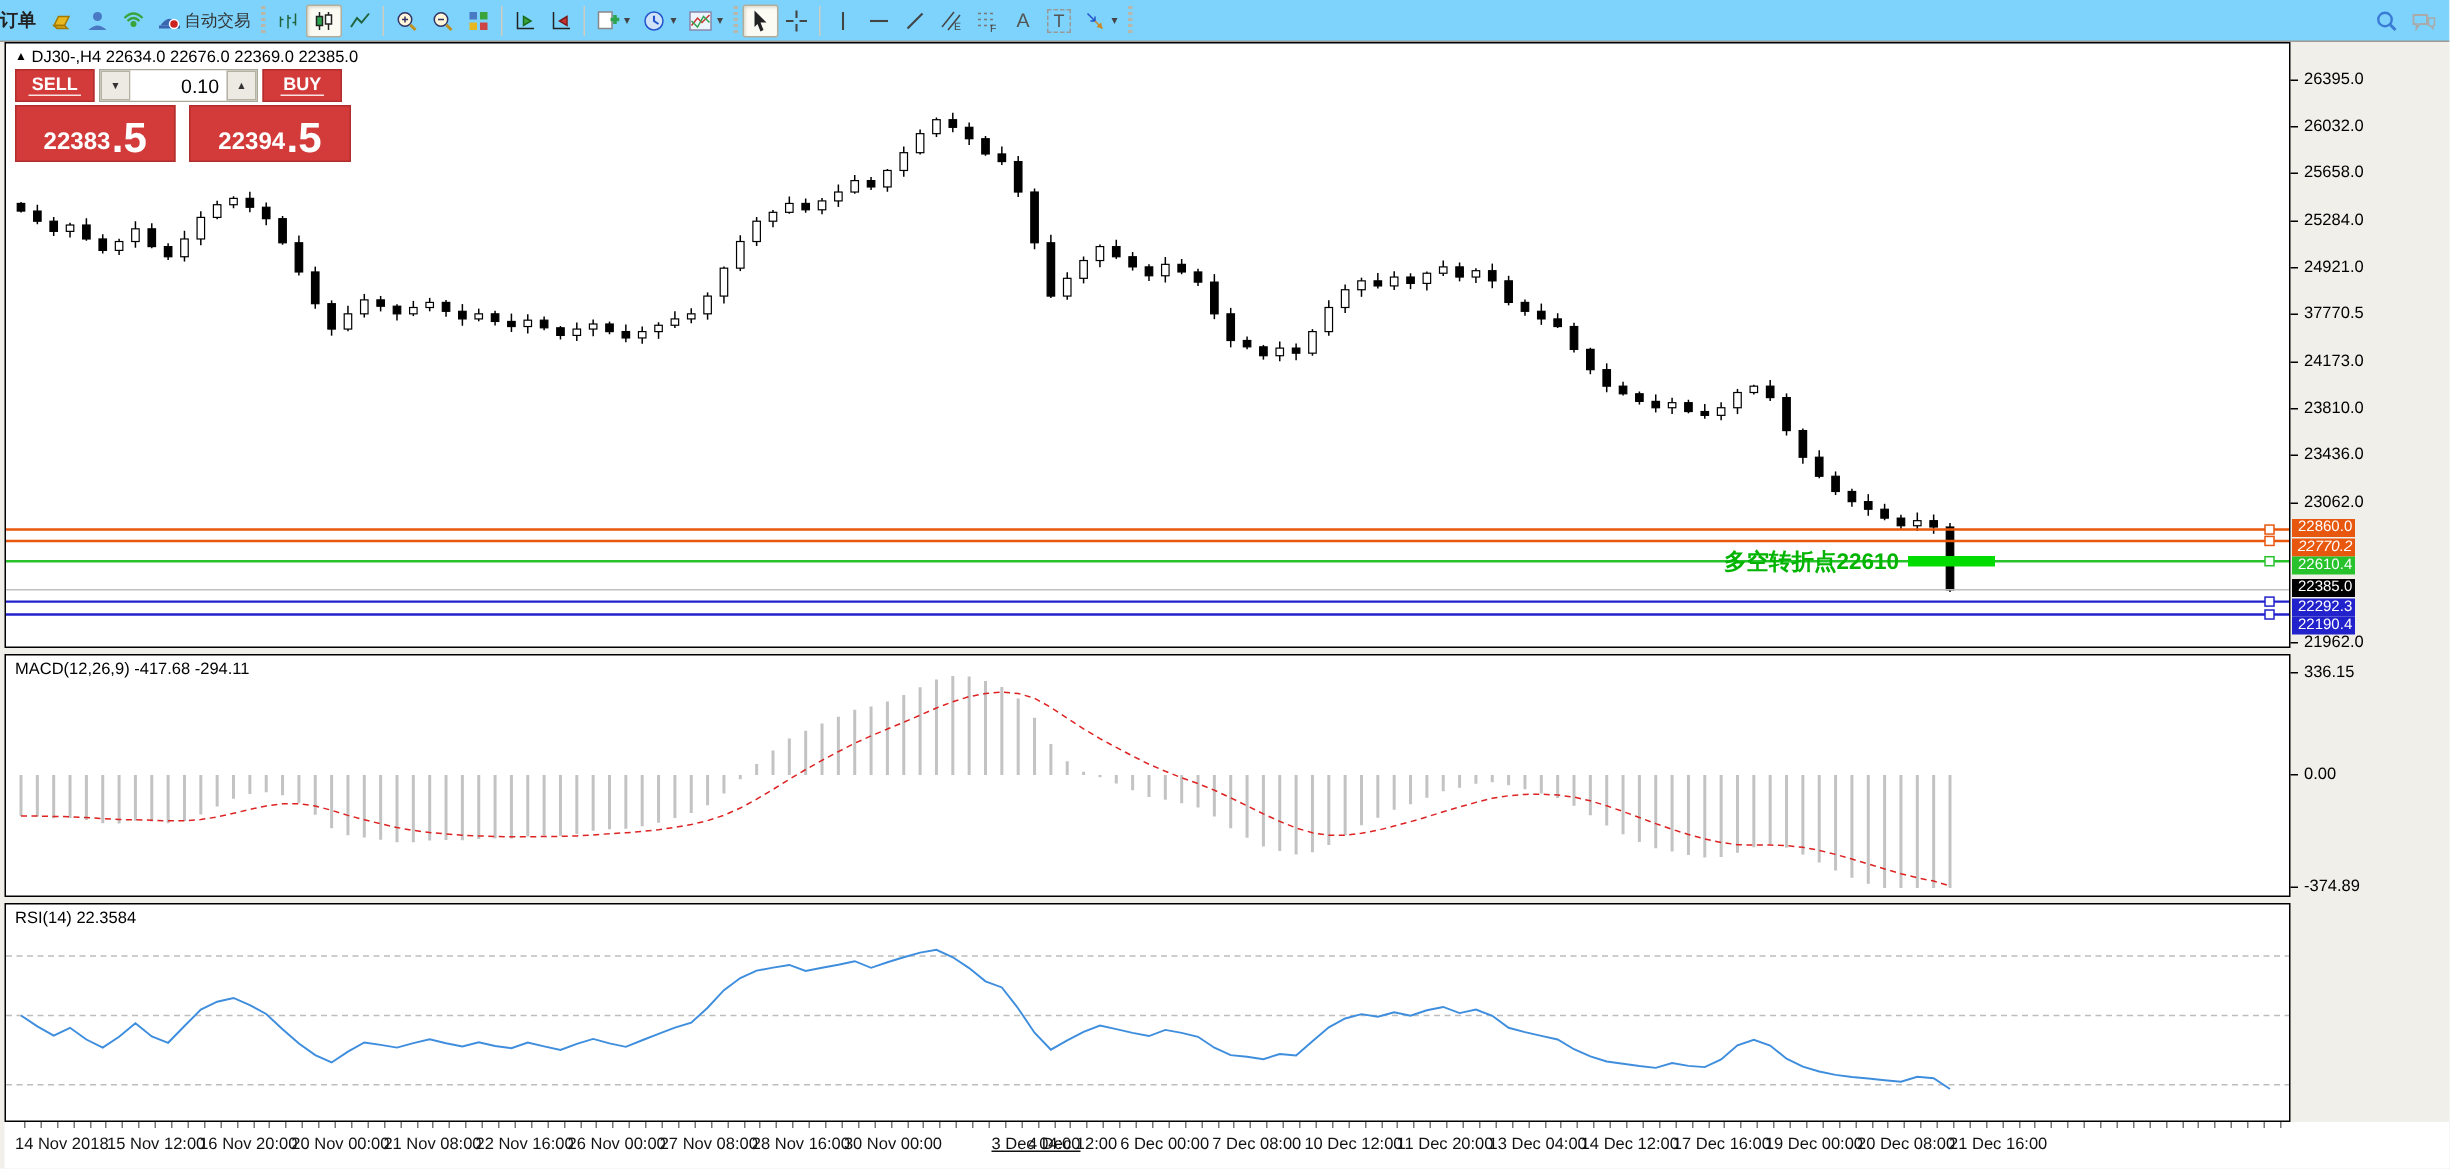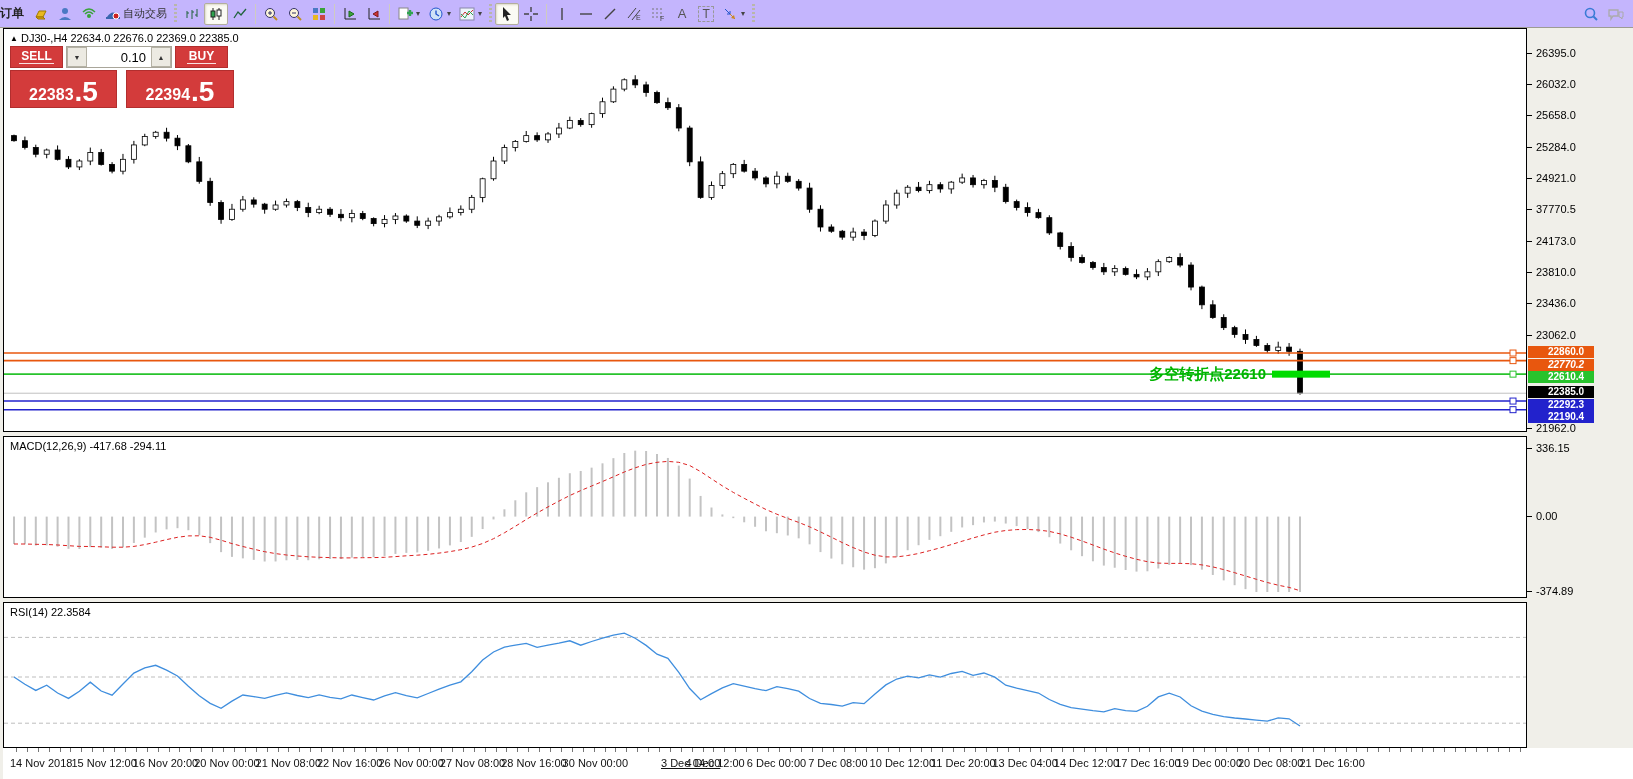--- a/index.html
+++ b/index.html
@@ -1,37 +1,37 @@
 <!DOCTYPE html>
 <html><head>
 <meta charset="utf-8">
 <style>
 *{box-sizing:border-box;margin:0;padding:0}
 body{width:1633px;height:779px;overflow:hidden;background:#fff;font-family:"Liberation Sans",sans-serif;-webkit-font-smoothing:antialiased}
 
-.toolbar{display:flex;align-items:center;height:28px;background:#c4b5fd;border-bottom:1px solid #9d9b93;padding-right:4px}
+.toolbar{display:flex;align-items:center;height:28px;background:#7dd3fc;border-bottom:1px solid #9d9b93;padding-right:4px}
 .tb{height:22px;min-width:24px;padding:0 3px;display:flex;align-items:center;justify-content:center;gap:2px;border:1px solid transparent;border-radius:2px;font-size:11px;color:#333;cursor:default;white-space:nowrap}
 .tb.active{background:#fbfbf4;border-color:#b2ae9e;box-shadow:inset 1px 1px 2px #dcd9c8}
 .tb .dd{font-size:8px;color:#444;margin-left:1px}
 .sep{width:1px;height:20px;background:#cfccc0;margin:0 3px;flex:none}
 .grip{width:3px;height:20px;margin:0 3px;flex:none;background:repeating-linear-gradient(to bottom,#b9b6aa 0 2px,transparent 2px 4px)}
 .tf{font-weight:700;color:#555;padding:0 6px}
 .order-label{font-weight:700;font-size:12px;padding:0 4px 0 1px;margin-left:-2px;color:#222}
 .tb-right{margin-left:auto;display:flex;align-items:center}
 
 .chartwin{position:relative;background:#f0efe9;padding-left:3px;width:1633px;height:751px}
 .pane{display:flex}
 .plot{position:relative;background:#fff;border:1px solid #000;overflow:hidden}
 .main-plot{width:1524px;height:404px}
 .macd-plot{width:1524px;height:162px}
 .rsi-plot{width:1524px;height:146px}
 .axis{position:relative;width:106px;font-size:11px;color:#000}
 .axis .lbl{position:absolute;left:9px;white-space:nowrap}
 .axis .tick{position:absolute;left:0;width:5px;height:1px;background:#000}
-.tag{position:absolute;left:1px;width:66px;height:12px;line-height:12px;font-size:10px;font-weight:700;color:#fff;padding-left:20px;white-space:nowrap}
+.tag{position:absolute;left:1px;width:42px;height:12px;line-height:12px;font-size:10px;font-weight:400;color:#fff;padding-left:4px;white-space:nowrap}
 .splitter{height:4px}
 .timeaxis{position:relative;height:31px;background:#fff;font-size:11px;color:#111}
 .timeaxis .tlbl{position:absolute;top:9px;white-space:nowrap}
 .timeaxis .ttick{position:absolute;top:0;width:1px;height:4px;background:#777}
 .pane-label{position:absolute;top:3px;left:6px;font-size:11px;color:#000;z-index:5;white-space:nowrap}
 
 .chart-title{position:absolute;top:3px;left:6px;font-size:11px;color:#000;z-index:5;white-space:nowrap}
 .trade{position:absolute;top:17px;left:6px;z-index:6}
 .trow{display:flex;align-items:stretch}
 .redbtn{background:#d33b3b;color:#fff;font-weight:700;display:flex;flex-direction:column;align-items:center;justify-content:center;border:1px solid #b22</b2;border:1px solid #b22e2e}

